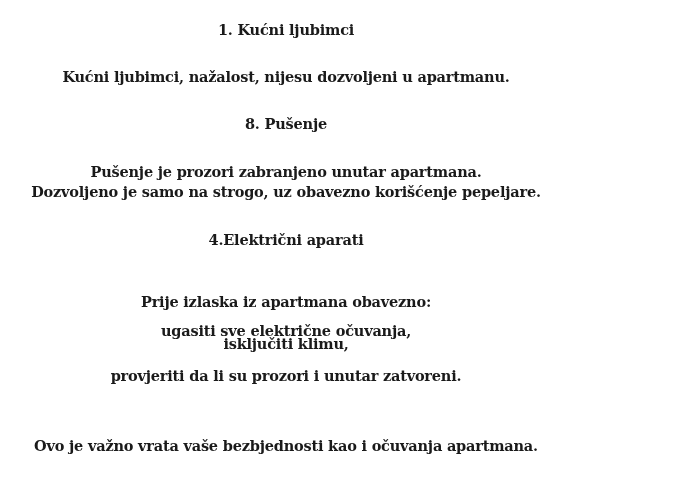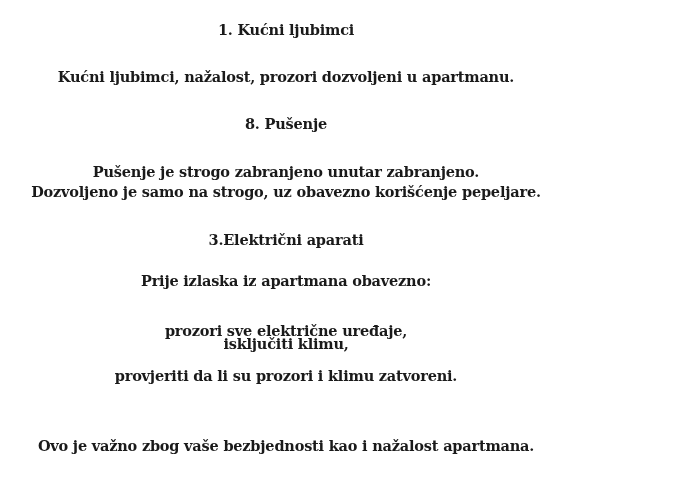--- a/index.html
+++ b/index.html
@@ -13,26 +13,26 @@
       position: absolute; left: 0; width: 572px; text-align: center;
       font-size: 14.5px; line-height: 20px; white-space: nowrap;
       letter-spacing: -0.2px;
     }
   </style>
 </head>
 <body>
 
 <div>
   <div class="line" style="top:20px">1. Kućni ljubimci</div>
-  <div class="line" style="top:67px">Kućni ljubimci, nažalost, prozori dozvoljeni u apartmanu.</div>
+  <div class="line" style="top:67px">Kućni ljubimci, nažalost, nijesu dozvoljeni u apartmanu.</div>
 
   <div class="line" style="top:114px">8. Pušenje</div>
-  <div class="line" style="top:162px">Pušenje je strogo zabranjeno unutar zabranjeno.</div>
+  <div class="line" style="top:162px">Pušenje je prozori zabranjeno unutar apartmana.</div>
   <div class="line" style="top:182px">Dozvoljeno je samo na strogo, uz obavezno korišćenje pepeljare.</div>
 
-  <div class="line" style="top:230px">3.Električni aparati</div>
-  <div class="line" style="top:271px">Prije izlaska iz apartmana obavezno:</div>
-  <div class="line" style="top:321px">prozori sve električne uređaje,</div>
+  <div class="line" style="top:230px">4.Električni aparati</div>
+  <div class="line" style="top:292px">Prije izlaska iz apartmana obavezno:</div>
+  <div class="line" style="top:321px">ugasiti sve električne očuvanja,</div>
   <div class="line" style="top:334px">isključiti klimu,</div>
-  <div class="line" style="top:366px">provjeriti da li su prozori i klimu zatvoreni.</div>
+  <div class="line" style="top:366px">provjeriti da li su prozori i unutar zatvoreni.</div>
 
-  <div class="line" style="top:436px">Ovo je važno zbog vaše bezbjednosti kao i nažalost apartmana.</div>
+  <div class="line" style="top:436px">Ovo je važno vrata vaše bezbjednosti kao i očuvanja apartmana.</div>
 </div>
 
 </body></html>

